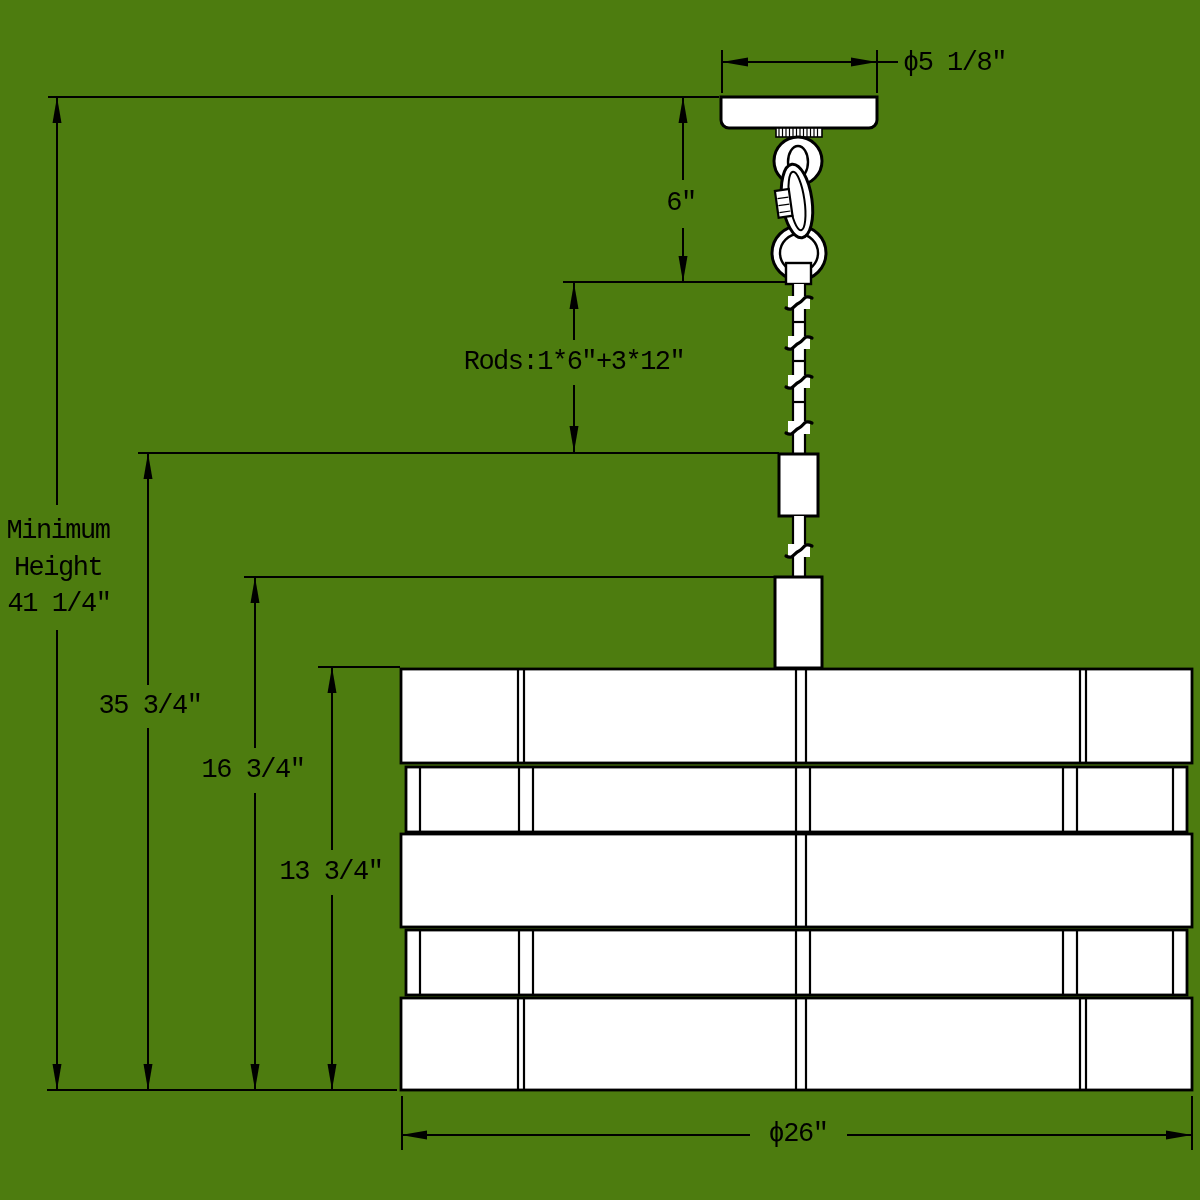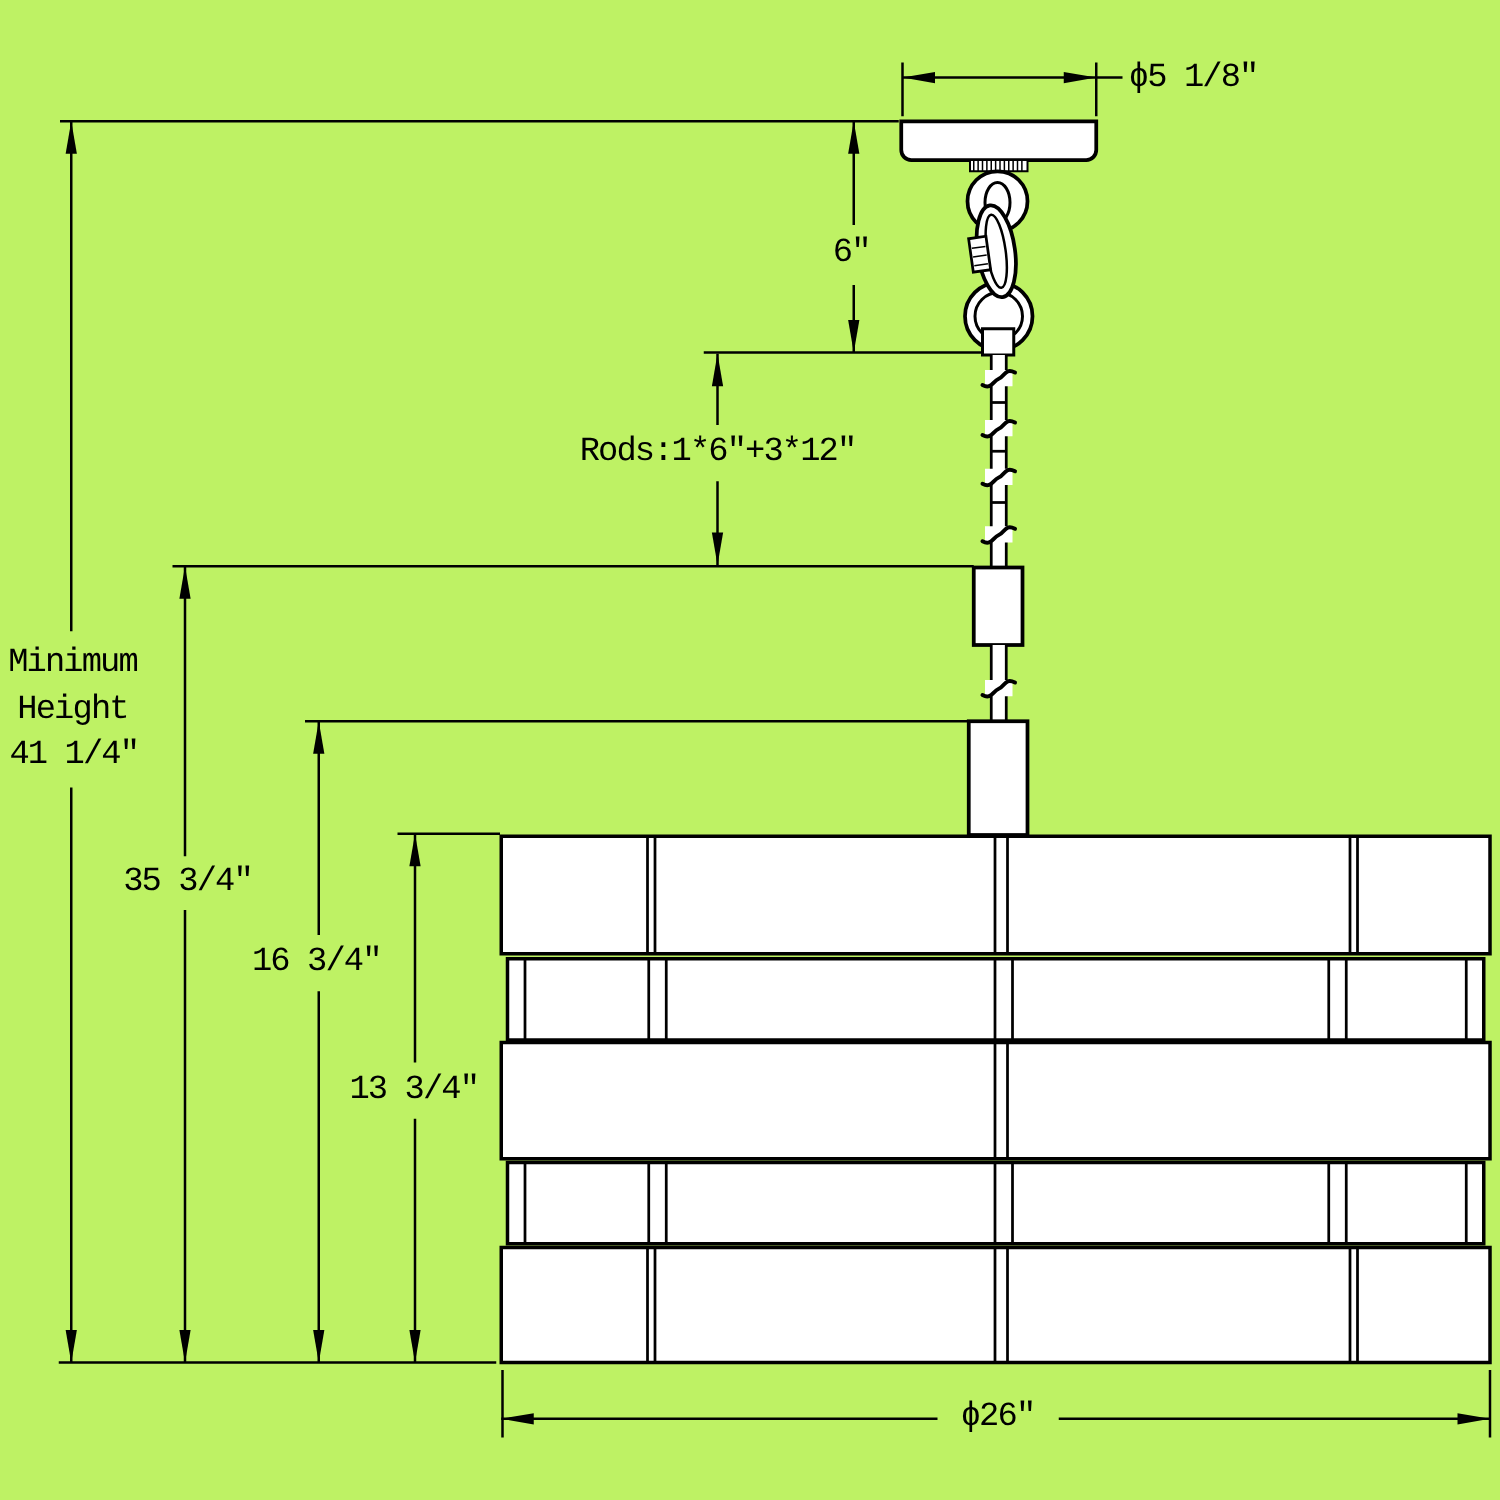--- a/index.html
+++ b/index.html
@@ -1,16 +1,16 @@
 <!DOCTYPE html>
 <html><head>
 <meta charset="utf-8">
 <style>
   html,body{margin:0;padding:0;background:#ffffff;}
-  .page{width:1200px;height:1200px;position:relative;background:#bef264;overflow:hidden;}
+  .page{width:1200px;height:1200px;position:relative;background:#4d7c0f;overflow:hidden;}
   svg{display:block;}
   .cad-text{
     font-family:"Liberation Mono","DejaVu Sans Mono",monospace;
     font-size:27px;
     letter-spacing:-1.5px;
     fill:#000000;
     dominant-baseline:central;
   }
   .obj{stroke:#000000;stroke-width:3;fill:#ffffff;}
   .objthin{stroke:#000000;stroke-width:2.2;fill:none;}

